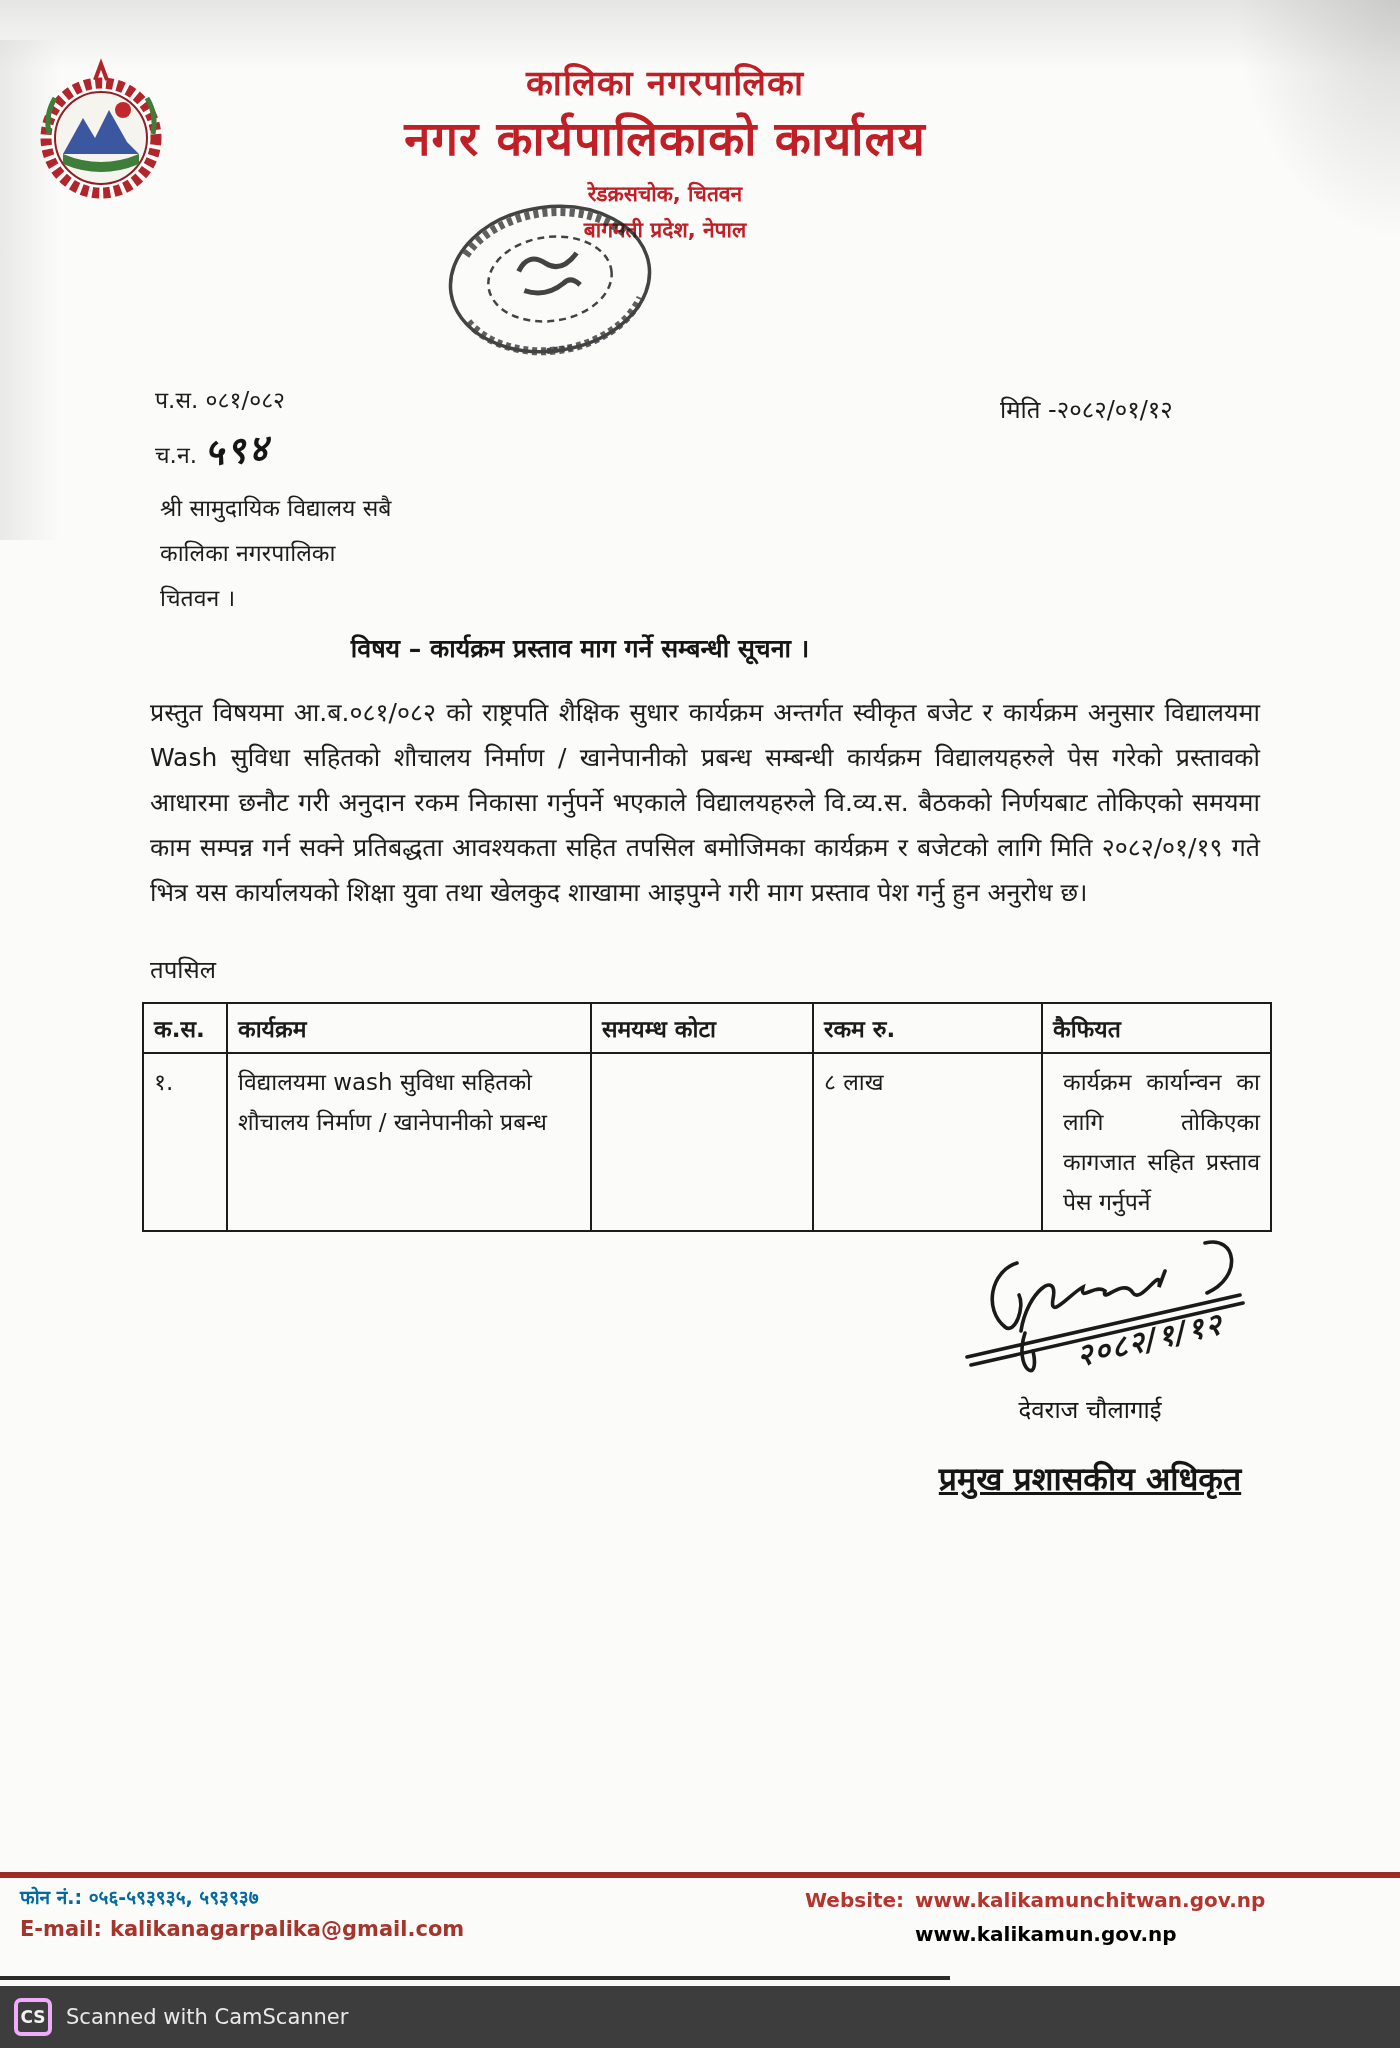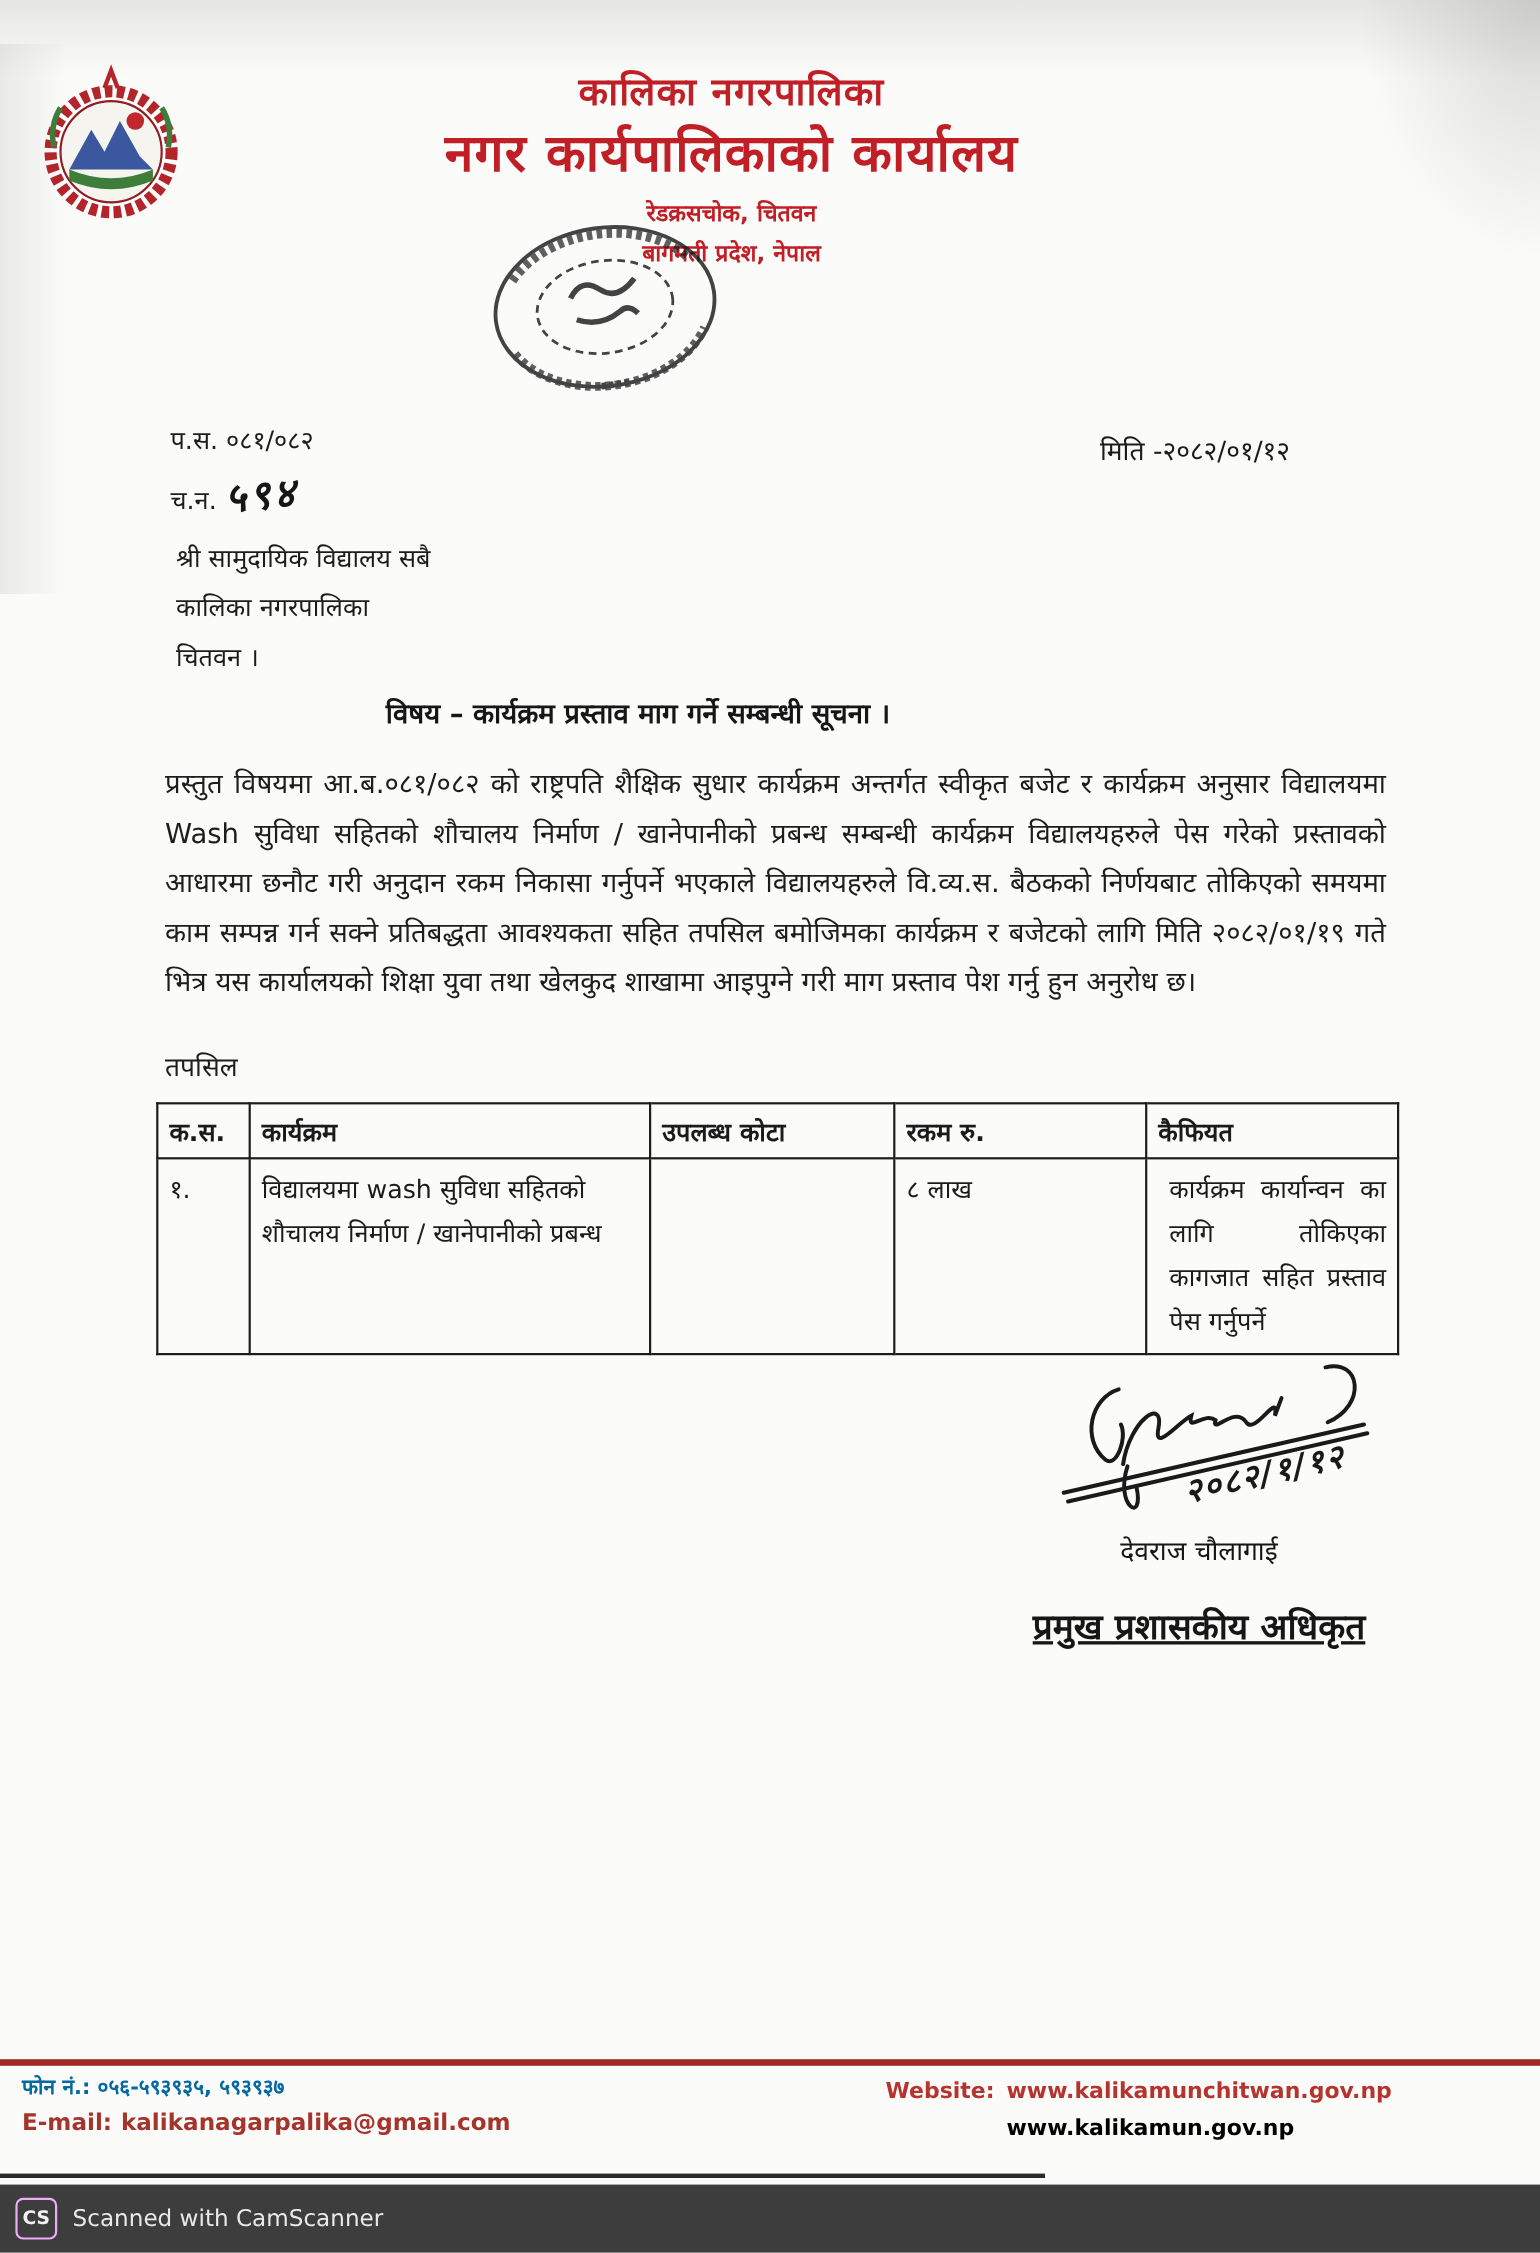--- a/index.html
+++ b/index.html
@@ -70,21 +70,21 @@
   .email .label { margin-right:8px; }
   .web-row1 { left:805px; top:1888px; font-size:20px; font-weight:bold; color:#b5342e; }
   .web-row1 .label { display:inline-block; width:110px; }
   .web-row2 { left:915px; top:1922px; font-size:20px; font-weight:bold; color:#000000; }
 
   .page-edge-line { left:0; top:1976px; width:950px; height:4px; background:#2b2b2b; }
 
   
   .cs-bar { left:0; top:1986px; width:1400px; height:62px; background:#3d3d3d;
     display:flex; align-items:center; padding-left:14px; }
-  .cs-badge { width:38px; height:38px; border:2px solid #f0abfc; border-radius:7px;
+  .cs-badge { width:38px; height:38px; border:4px solid #f0abfc; border-radius:7px;
     display:flex; align-items:center; justify-content:center;
     color:#f2f2f2; font-size:17px; font-weight:bold; }
   .cs-text { margin-left:14px; color:#e9e9e9; font-size:21px; }
 </style>
 </head>
 <body>
 
 <div class="abs scan-shade-top"></div>
 <div class="abs scan-shade-right"></div>
 <div class="abs scan-shade-left"></div>
@@ -151,21 +151,21 @@
       <col class="c0">
         <col class="c1">
         <col class="c2">
         <col class="c3">
         <col class="c4">
     </colgroup>
     <tbody>
         <tr>
       <th>क.स.</th>
       <th>कार्यक्रम</th>
-      <th>उपलब्ध कोटा</th>
+      <th>समयम्ध कोटा</th>
       <th>रकम रु.</th>
       <th>कैफियत</th>
     </tr>
     <tr class="row-main">
       <td>१.</td>
       <td>विद्यालयमा wash सुविधा सहितको शौचालय निर्माण / खानेपानीको प्रबन्ध</td>
       <td></td>
       <td>८ लाख</td>
       <td class="kaifiyat">कार्यक्रम कार्यान्वन का लागि तोकिएका कागजात सहित प्रस्ताव पेस गर्नुपर्ने</td>
     </tr>

